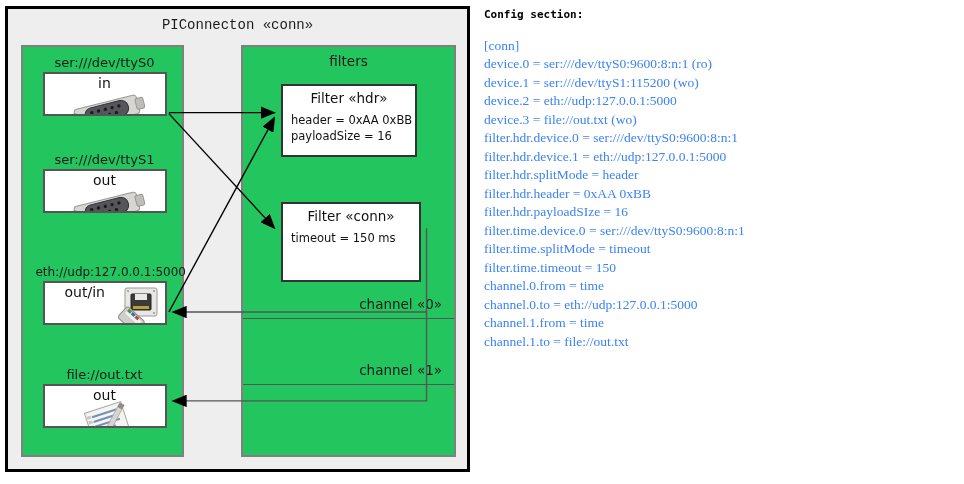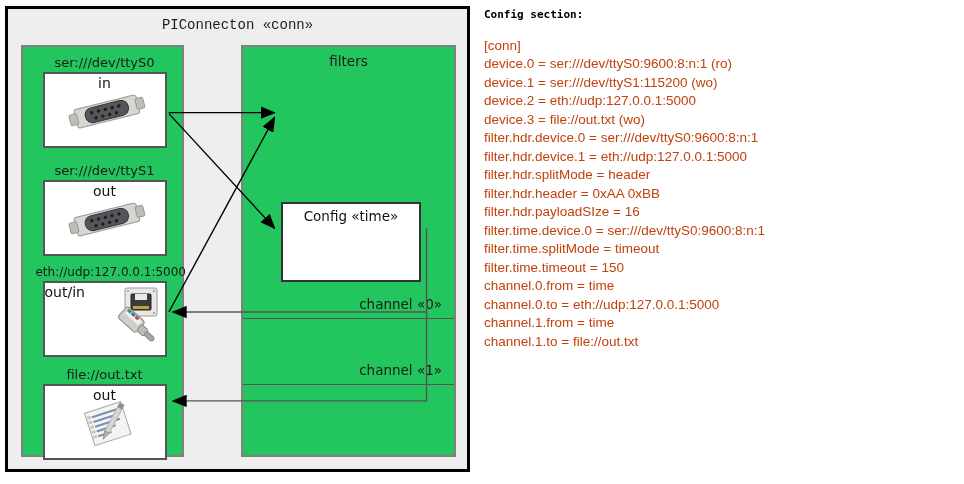--- a/index.html
+++ b/index.html
@@ -37,30 +37,30 @@
     text-align:center;font-size:13.5px;color:#1a1a1a;
   }
 
   
   .device{position:absolute;left:0;width:163px;}
   .device-label{
     width:100%;text-align:center;font-size:13px;color:#1a1a1a;
     margin-bottom:2px;white-space:nowrap;
   }
   .device-box{
-    position:relative;margin:0 auto;width:124px;height:76px;
+    position:relative;margin:0 auto;width:124px;height:44px;
     background:#ffffff;border:2px solid #555555;box-sizing:border-box;
     overflow:hidden;
   }
   .device-dir{
     position:absolute;left:0;top:1px;width:100%;
     text-align:center;font-size:14px;color:#111111;z-index:3;
     pointer-events:none;
   }
-  .device-dir.dir-left{text-align:left;padding-left:0;}
+  .device-dir.dir-left{text-align:left;padding-left:20px;}
 
   
   .filter-box{
     position:absolute;
     background:#ffffff;border:2px solid #333333;box-sizing:border-box;
   }
   #filter-hdr{left:38px;top:37px;width:136px;height:73px;}
   #filter-time{left:38px;top:155px;width:140px;height:80px;}
   .filter-title{
     width:100%;text-align:center;font-size:13.5px;color:#111111;
@@ -92,22 +92,22 @@
   
   #config{
     position:absolute;left:484px;top:8px;width:472px;
   }
   #config-heading{
     font-family:"DejaVu Sans Mono","Liberation Mono",monospace;
     font-size:11px;font-weight:bold;color:#000;
     margin-bottom:16px;
   }
   #config-lines{
-    font-family:Liberation Sans, sans-serif;
-    font-size:13.5px;color:#c2410c;line-height:1.37;
+    font-family:Liberation Serif, serif;
+    font-size:13.5px;color:#3b82f6;line-height:1.37;
     white-space:pre;
   }
   .cfg-line{white-space:pre;}
 
   
   .icon-wrap{position:absolute;}
 </style>
 </head>
 <body>
 
@@ -138,21 +138,21 @@
                   <circle cx="49" cy="25" r="1.7"></circle>
               </g>
               <rect x="2" y="16" width="8" height="11" rx="2" fill="#bfbdb8" stroke="#9a9892" stroke-width="1"></rect>
               <rect x="70" y="16" width="8" height="11" rx="2" fill="#bfbdb8" stroke="#9a9892" stroke-width="1"></rect>
             </g>
           </svg>
         </span>
       </div>
     </div>
 
-    <div class="device" style="top:116px;">
+    <div class="device" style="top:105px;">
       <div class="device-label">ser:///dev/ttyS1</div>
       <div class="device-box">
         <div class="device-dir">out</div>
         <span class="icon-wrap" style="left:22px;top:16px;">
           <svg width="80" height="44" viewBox="0 0 80 44">
             <g transform="rotate(-14 40 22)">
               <rect x="8" y="12" width="64" height="19" rx="3" fill="#d8d6d2" stroke="#9a9892" stroke-width="1"></rect>
               <rect x="18" y="14" width="44" height="15" rx="7" fill="#56555a" stroke="#33323a" stroke-width="1"></rect>
               <g fill="#1d1c22">
                 <circle cx="25" cy="19" r="1.7"></circle>
@@ -240,23 +240,33 @@
 
     <div id="channel-area">
       <div class="channel-block" id="channel-0">
         <span class="channel-label">channel «0»</span>
       </div>
       <div class="channel-block" id="channel-1">
         <span class="channel-label">channel «1»</span>
       </div>
     </div>
 
+    <div class="filter-box" id="filter-hdr">
+      <div class="filter-title">Filter «hdr»</div>
+      <div class="filter-props">
+        <div>header = 0xAA 0xBB</div>
+        <div>payloadSize = 16</div>
+      </div>
+    </div>
 
     <div class="filter-box" id="filter-time">
-      <div class="filter-title">Config «time»</div>
+      <div class="filter-title">Filter «conn»</div>
+      <div class="filter-props">
+        <div>timeout = 150 ms</div>
+      </div>
     </div>
   </div>
 
   <svg id="arrows" viewBox="0 0 465 466">
     <defs>
       <marker id="ah" markerWidth="11" markerHeight="9" refX="10" refY="4.5" orient="auto">
         <polygon points="0,0 11,4.5 0,9" fill="#000000"></polygon>
       </marker>
     </defs>
 

